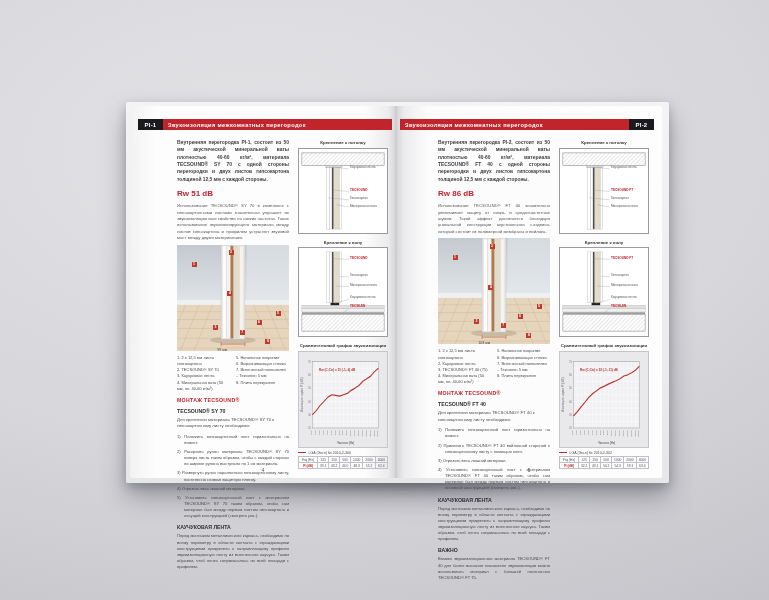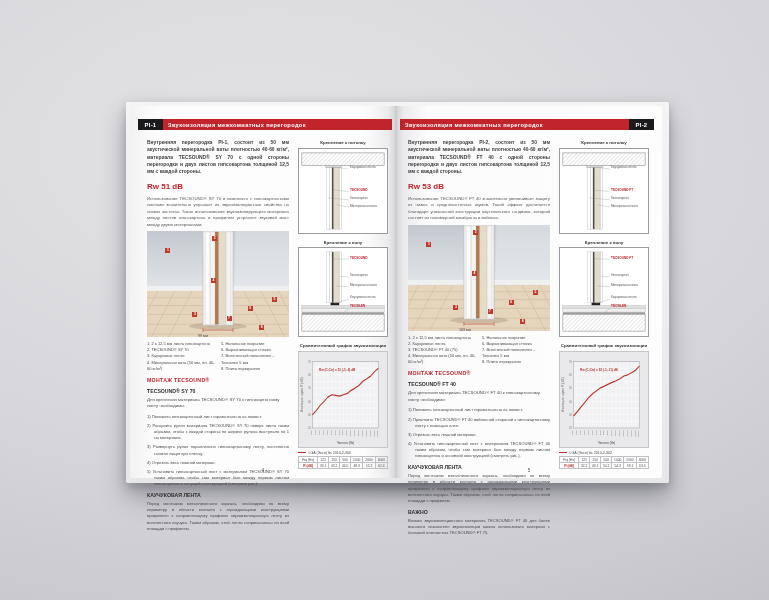--- a/index.html
+++ b/index.html
@@ -18,21 +18,21 @@
   .page-right{left:266px;background:linear-gradient(90deg,#e6e6e8 0%,#fcfcfd 12%,#fdfdfd 100%);border-radius:0 2px 2px 0;}
   .crease{position:absolute;left:258px;top:0;width:16px;height:372px;pointer-events:none;
     background:linear-gradient(90deg,rgba(0,0,0,0) 0%,rgba(0,0,0,.07) 45%,rgba(0,0,0,.17) 50%,rgba(0,0,0,.07) 55%,rgba(0,0,0,0) 100%);}
   .hdr{position:absolute;top:13px;height:11px;display:flex;}
   .page-left .hdr{left:8px;right:4px;}
   .page-right .hdr{left:4px;right:8px;}
   .tab{background:#1b1b1d;color:#fff;font-weight:bold;font-size:6px;width:25px;
     display:flex;align-items:center;justify-content:center;letter-spacing:.2px;}
   .bar{flex:1;background:#c2242c;color:#fff;display:flex;align-items:center;
     font-size:5.7px;font-weight:bold;letter-spacing:.35px;padding:0 5px;white-space:nowrap;overflow:hidden;}
-  .content{position:absolute;top:33px;bottom:14px;display:flex;gap:9px;}
+  .content{position:absolute;top:33px;bottom:14px;display:flex;gap:9px;margin-left:30px;}
   .page-left .content{left:17px;right:8px;}
   .page-right .content{left:12px;right:13px;}
   .col-main{flex:1;min-width:0;color:#4b4b4d;}
   .col-side{width:90px;flex:none;}
   .intro{font-size:4.9px;line-height:1.5;font-weight:bold;color:#3d3d40;text-align:justify;margin:0 0 6px;}
   .rating{color:#c2242c;font-size:8px;font-weight:bold;margin:0 0 5px;}
   .usage{font-size:4.3px;line-height:1.5;text-align:justify;margin:0 0 3px;color:#58585b;}
   .illus{position:relative;height:106px;margin:2px 0 4px;}
   .illus svg{position:absolute;inset:0;width:100%;height:100%;}
   .mk{position:absolute;width:5px;height:5px;background:#c0392b;color:#fff;font-size:3.4px;
@@ -325,21 +325,21 @@
         <div class="bar">
             <span>Звукоизоляция межкомнатных перегородок</span>
           </div>
         <div class="tab">
             <span>PI-2</span>
           </div>
       </div>
       <div class="content">
         <div class="col-main">
           <p class="intro">Внутренняя перегородка PI-2, состоит из 50 мм акустической минеральной ваты плотностью 40-60 кг/м², материала TECSOUND® FT 40 с одной стороны перегородки и двух листов гипсокартона толщиной 12,5 мм с каждой стороны.</p>
-          <div class="rating">Rw 53 dB</div>
+          <div class="rating">Rw 86 dB</div>
           <p class="usage">Использование TECSOUND® FT 40 значительно увеличивает защиту от низко- и среднечастотных шумов. Такой эффект достигается благодаря уникальной конструкции акустического сэндвича, который состоит из полимерной мембраны и войлока.</p>
 
           <div class="illus">
             <svg viewBox="0 0 132 108" preserveAspectRatio="none">
               <rect x="0" y="0" width="132" height="60" fill="url(#gWall)"></rect>
               <polygon points="82,0 132,0 132,60 82,60" fill="#e6eaec" opacity="0.55"></polygon>
               <rect x="0" y="56" width="132" height="5" fill="#eef0f2"></rect>
               <rect x="0" y="61" width="132" height="47" fill="#e6d5bd"></rect>
               <g stroke="#cdb696" stroke-width="0.5">
                 <line x1="0" y1="68" x2="132" y2="68"></line>

